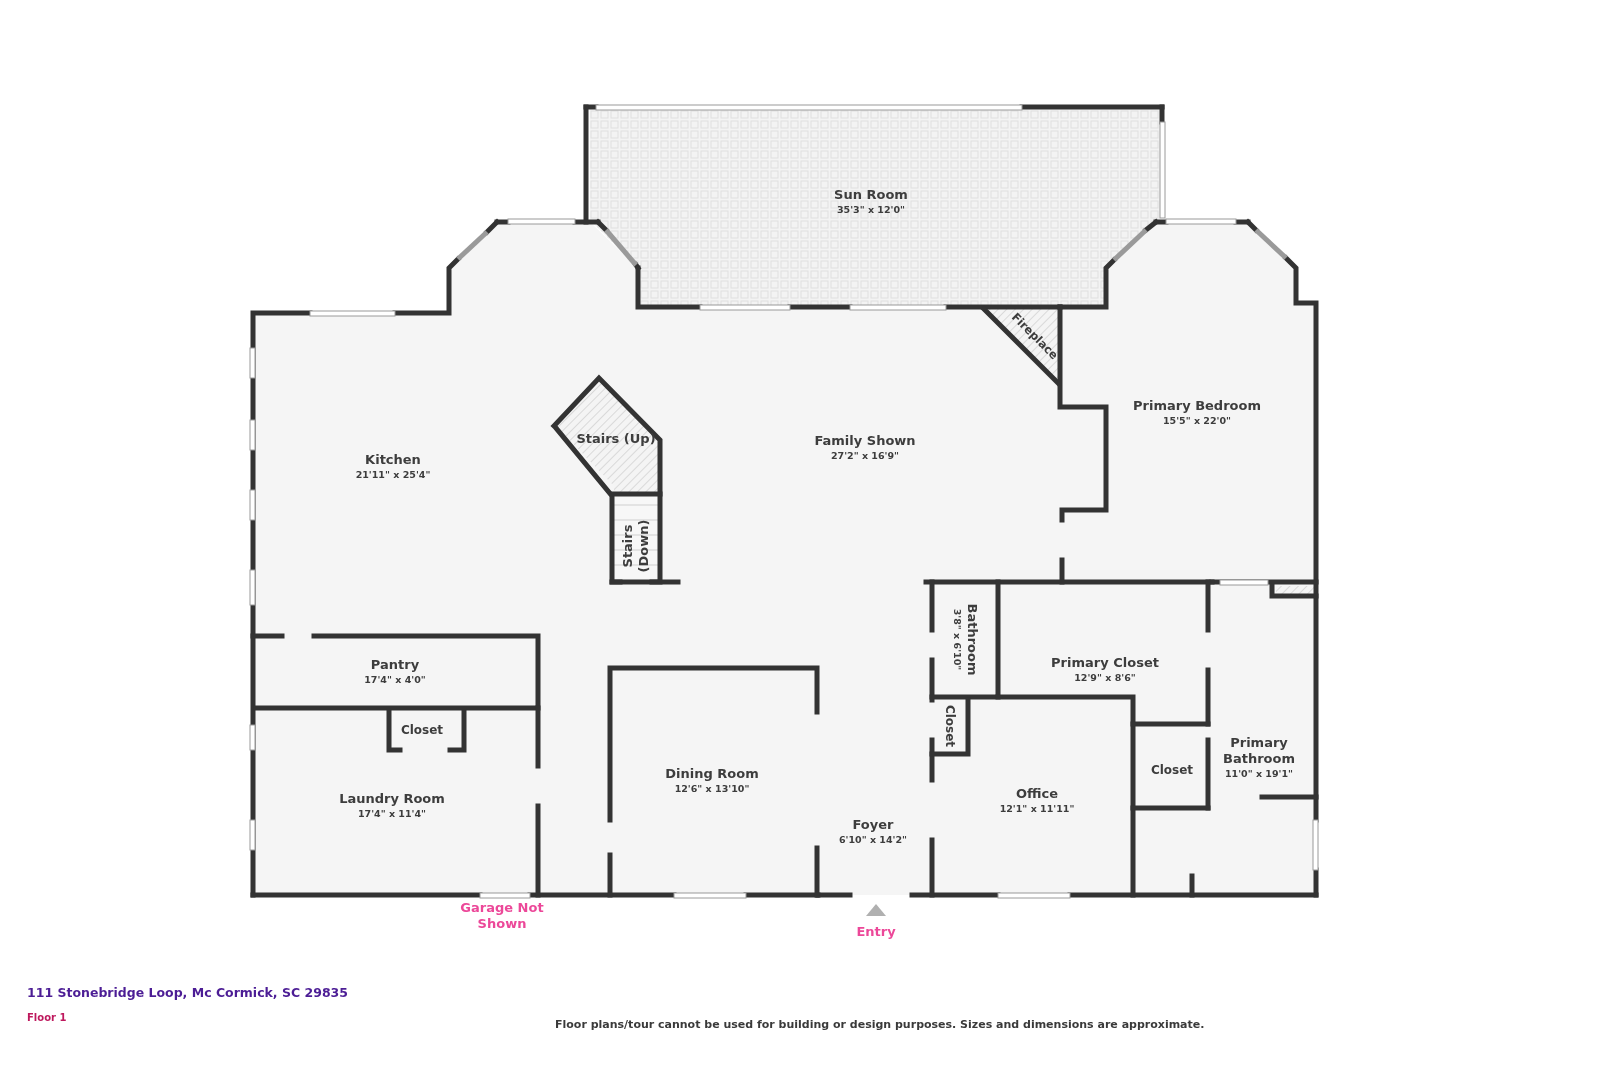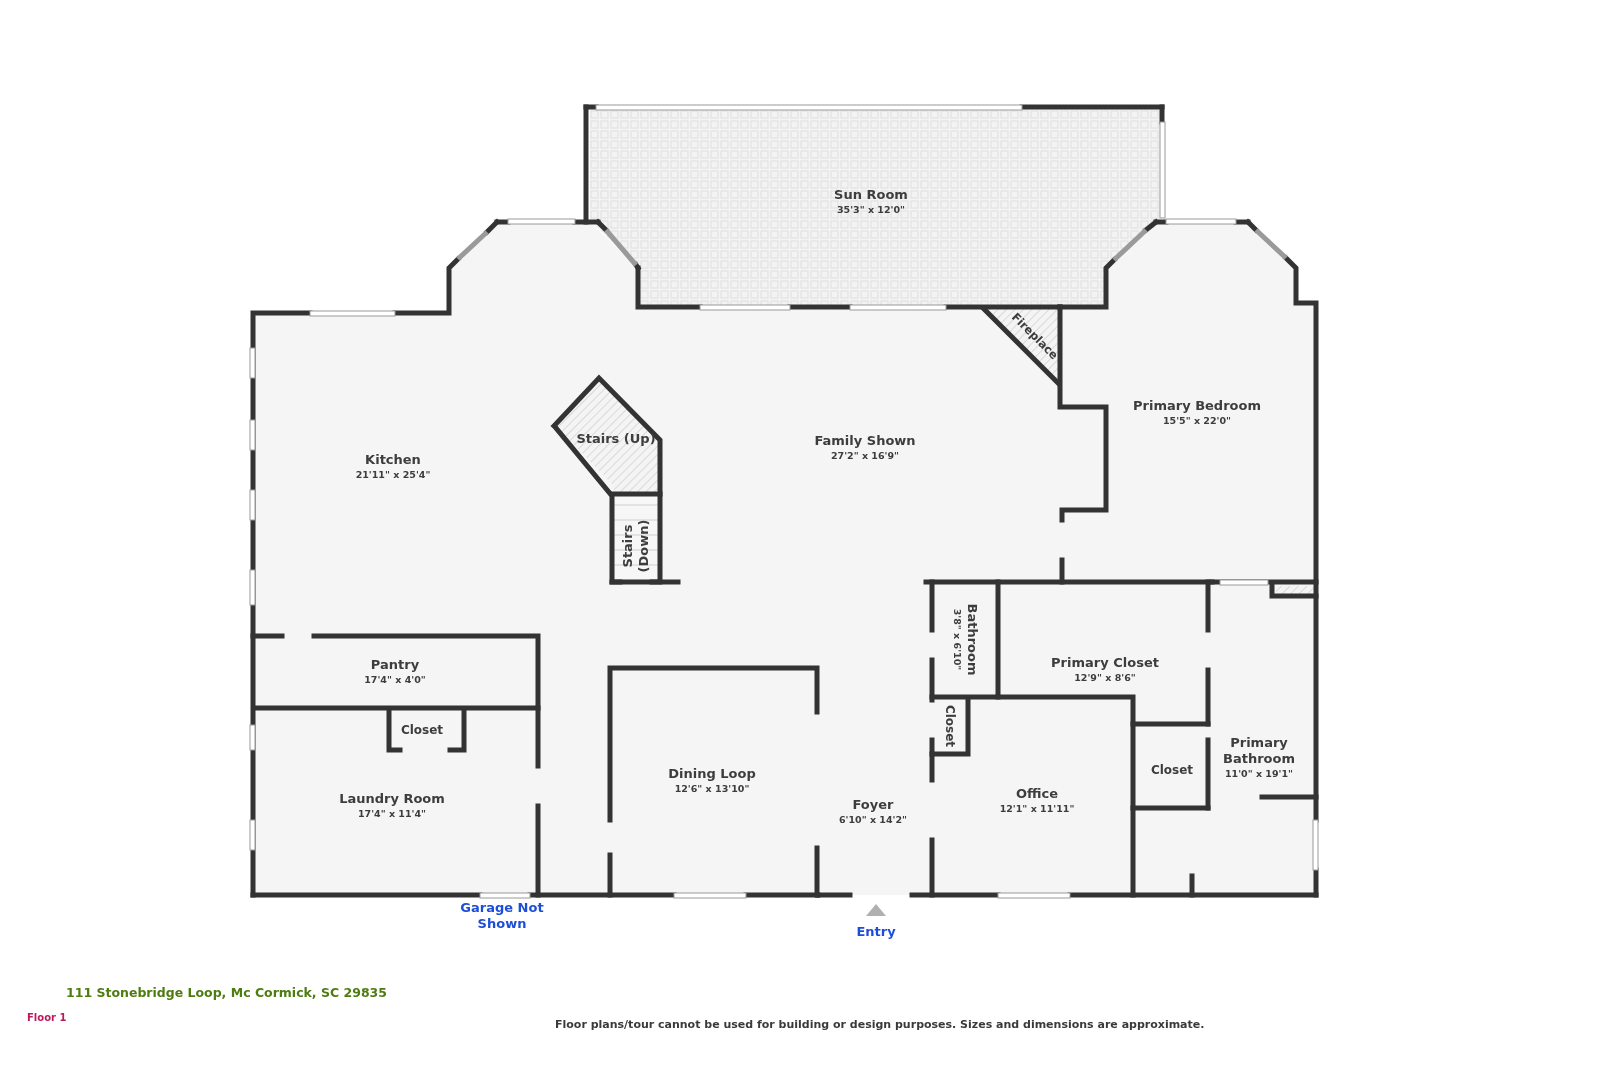--- a/index.html
+++ b/index.html
@@ -2,24 +2,24 @@
 <html><head>
 <meta charset="utf-8">
 <style>
   html, body { margin: 0; padding: 0; background: #ffffff; }
   body { width: 1600px; height: 1066px; position: relative; overflow: hidden; font-family: "DejaVu Sans", sans-serif; color: #3a3a3a; }
   #plan { position: absolute; left: 0; top: 0; width: 1600px; height: 1066px; }
   .lbl { position: absolute; transform: translate(-50%, 0); text-align: center; white-space: nowrap; }
   .rn { font-size: 13px; font-weight: bold; color: #3d3d3d; line-height: 16px; }
   .rd { font-size: 9.5px; font-weight: bold; color: #3d3d3d; line-height: 13px; }
   .rot { position: absolute; transform-origin: center; text-align: center; white-space: nowrap; }
-  .foot-addr { position: absolute; left: 27px; top: 985px; font-size: 12.5px; font-weight: bold; color: #4d7c0f; margin-left: 39px; }
+  .foot-addr { position: absolute; left: 27px; top: 985px; font-size: 12.5px; font-weight: bold; color: #4c1d95; }
   .foot-floor { position: absolute; left: 27px; top: 1012px; font-size: 10px; font-weight: bold; color: #be185d; }
   .foot-disc { position: absolute; left: 555px; top: 1018px; font-size: 11px; font-weight: bold; color: #3a3a3a; }
-  .note { position: absolute; transform: translate(-50%,0); text-align: center; font-size: 13px; font-weight: bold; color: #1d4ed8; line-height: 16px; }
+  .note { position: absolute; transform: translate(-50%,0); text-align: center; font-size: 13px; font-weight: bold; color: #ec4899; line-height: 16px; }
 </style>
 </head>
 <body>
 
 <svg id="plan" viewBox="0 0 1600 1066" xmlns="http://www.w3.org/2000/svg">
   <defs>
     <pattern id="tile" width="10" height="10" patternUnits="userSpaceOnUse">
       <rect width="10" height="10" fill="#f3f3f3"></rect>
       <rect x="1" y="1" width="7" height="7" fill="none" stroke="#e0e0e0" stroke-width="1"></rect>
     </pattern>
@@ -173,24 +173,24 @@
 </div>
 <div class="lbl" style="left:395px; top:657px;">
   <div class="rn">Pantry</div>
   <div class="rd">17'4" x 4'0"</div>
 </div>
 <div class="lbl" style="left:392px; top:791px;">
   <div class="rn">Laundry Room</div>
   <div class="rd">17'4" x 11'4"</div>
 </div>
 <div class="lbl" style="left:712px; top:766px;">
-  <div class="rn">Dining Loop</div>
+  <div class="rn">Dining Room</div>
   <div class="rd">12'6" x 13'10"</div>
 </div>
-<div class="lbl" style="left:873px; top:797px;">
+<div class="lbl" style="left:873px; top:817px;">
   <div class="rn">Foyer</div>
   <div class="rd">6'10" x 14'2"</div>
 </div>
 <div class="lbl" style="left:1037px; top:786px;">
   <div class="rn">Office</div>
   <div class="rd">12'1" x 11'11"</div>
 </div>
 <div class="lbl" style="left:1105px; top:631px;margin-top:24px;">
   <div class="rn">Primary Closet</div>
   <div class="rd">12'9" x 8'6"</div>

